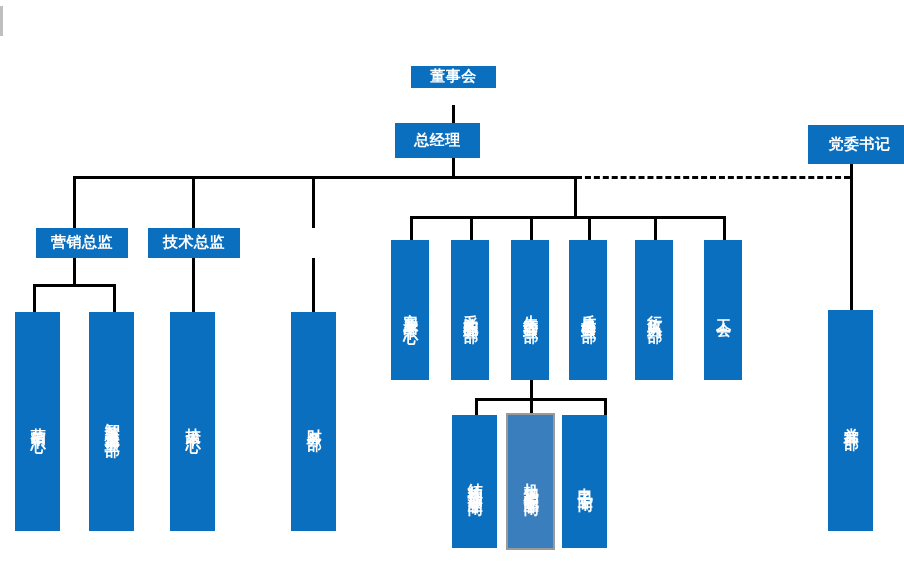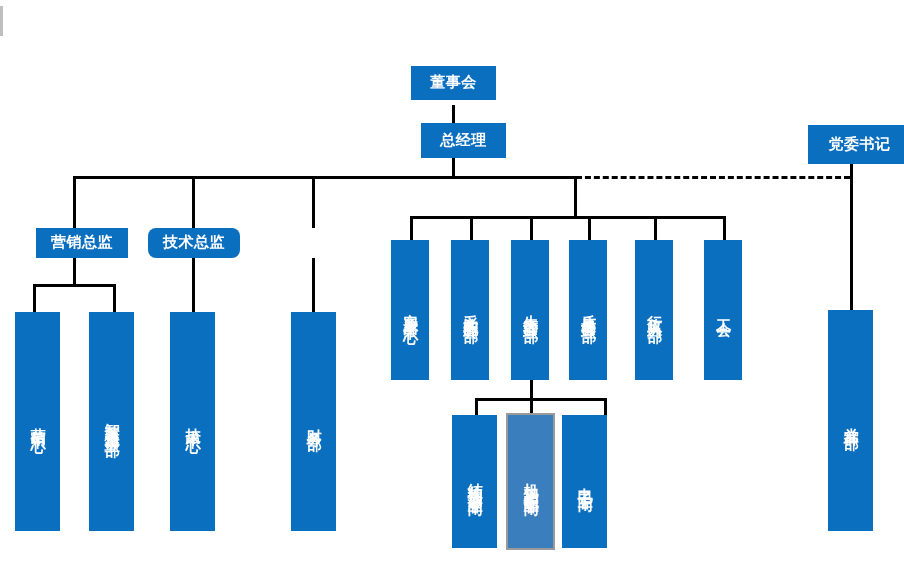--- a/index.html
+++ b/index.html
@@ -117,29 +117,29 @@
   <div class="conn conn-v" style="left:312px; top:258px; height:54px;"></div>
 
   <div class="conn conn-v" style="left:530px; top:380px; height:18px;"></div>
   <div class="conn conn-h" style="left:475px; top:398px; width:132px;"></div>
   <div class="conn conn-v" style="left:475px; top:398px; height:17px;"></div>
   <div class="conn conn-v" style="left:530px; top:398px; height:17px;"></div>
   <div class="conn conn-v" style="left:604px; top:398px; height:17px;"></div>
 
   <div class="conn conn-v" style="left:850px; top:164px; height:146px;"></div>
 
-  <div class="node horiz" style="left:411px; top:66px; width:85px; height:34px;">董事会</div>
+  <div class="node horiz" style="left:411px; top:66px; width:85px; height:22px;">董事会</div>
 
-  <div class="node horiz" style="left:421px; top:123px; width:85px; height:35px;">总经理</div>
+  <div class="node horiz" style="left:395px; top:123px; width:85px; height:35px;">总经理</div>
 
   <div class="node horiz" style="left:808px; top:125px; width:103px; height:39px;">党委书记</div>
 
   <div class="node horiz" style="left:36px; top:228px; width:92px; height:30px;">营销总监</div>
 
-  <div class="node horiz" style="left:148px; top:228px; width:92px; height:30px;border-radius:8px;">技术总监</div>
+  <div class="node horiz" style="left:148px; top:228px; width:92px; height:30px;">技术总监</div>
 
 
   <div class="node vert" style="left:391px; top:240px; width:38px; height:140px;">客户服务中心</div>
 
   <div class="node vert" style="left:451px; top:240px; width:38px; height:140px;">采购配套部</div>
 
   <div class="node vert selected" style="left:511px; top:240px; width:38px; height:140px; background:#0B6FC0; outline:none;">生产管理部</div>
 
   <div class="node vert" style="left:569px; top:240px; width:38px; height:140px;">质量管理部</div>
 

